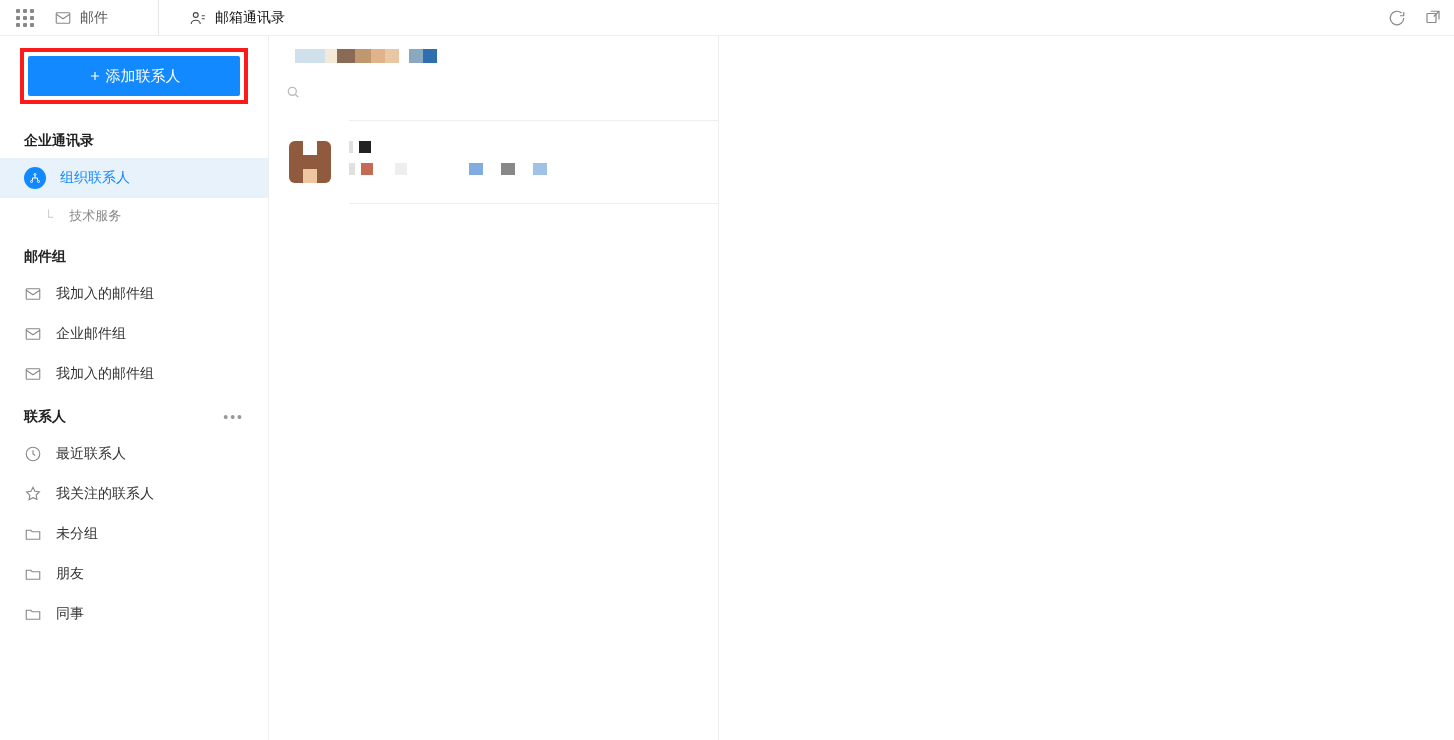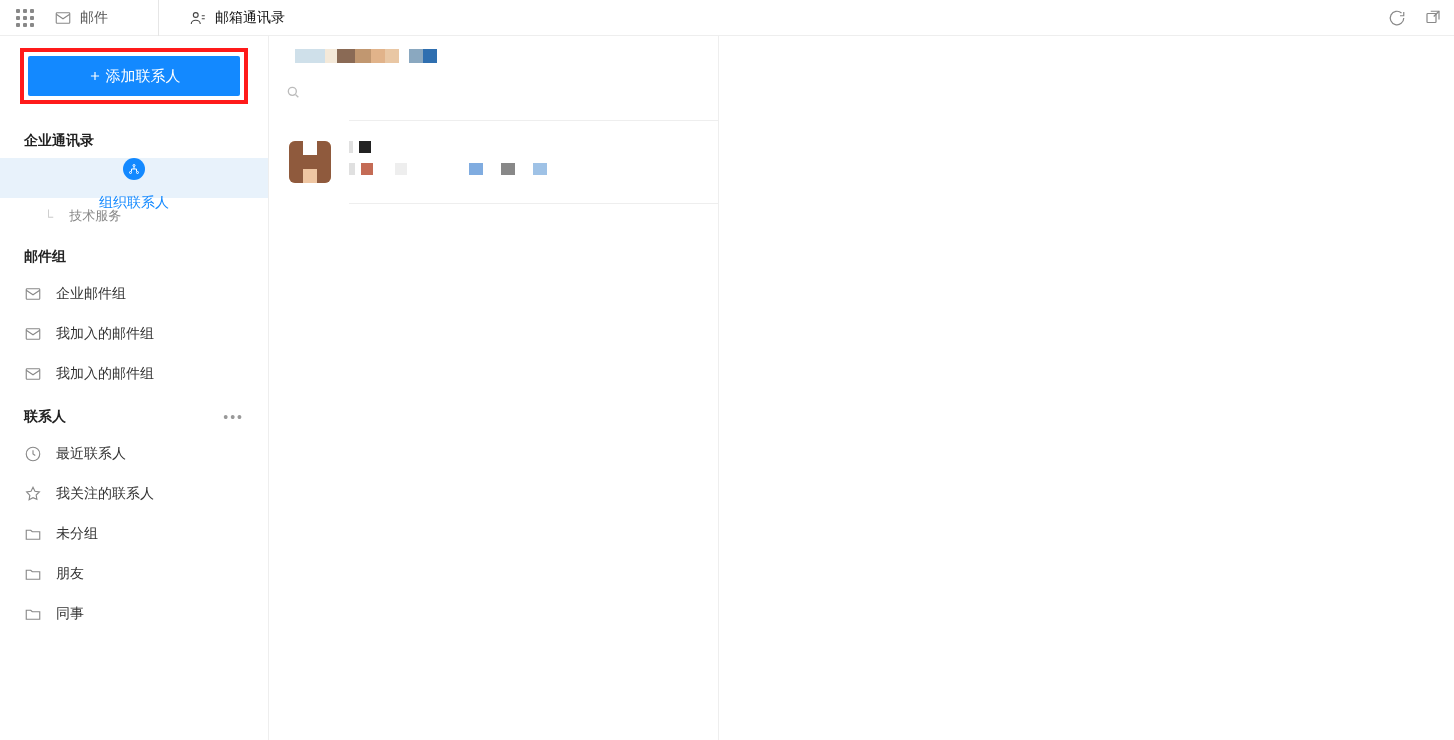--- a/index.html
+++ b/index.html
@@ -18,21 +18,21 @@
   .main { flex: 1; display: flex; overflow: hidden; }
   .sidebar { width: 269px; border-right: 1px solid #eee; display: flex; flex-direction: column; padding-top: 12px; }
   .add-wrap { padding: 0 20px 14px 20px; }
   .add-wrap-hl { border: 4px solid #ff1a1a; padding: 4px; display: flex; }
   .add-btn { flex: 1; background: #1389ff; color: #fff; border: none; height: 40px; display: flex; align-items: center; justify-content: center; gap: 4px; font-size: 15px; cursor: pointer; border-radius: 2px; }
   .add-btn svg { width: 14px; height: 14px; }
   .section-title { font-size: 14px; font-weight: 600; color: #222; padding: 14px 24px 8px 24px; display:flex; align-items:center; }
   .section-title .more { margin-left:auto; color:#999; cursor:pointer; letter-spacing:2px; font-weight:400;}
   .list-item { display: flex; align-items: center; gap: 14px; padding: 0 24px; height: 40px; color: #333; cursor: pointer; }
   .list-item svg { width: 18px; height: 18px; color: #888; flex: none; }
-  .list-item.active-blue { background: #e8f2fb; color: #1389ff; flex-direction: column; }
+  .list-item.active-blue { background: #e8f2fb; color: #1389ff; }
   .list-item.active-blue .badge-circle { background:#1389ff; color:#fff;}
   .list-item .label { font-size: 14px; }
   .badge-circle { width:22px; height:22px; border-radius:50%; background:#1389ff; display:flex; align-items:center; justify-content:center; flex:none;}
   .badge-circle svg{ width:12px; height:12px; color:#fff;}
   .sub-item { display:flex; align-items:center; gap:10px; padding:0 24px 0 62px; height:36px; color:#888; cursor:pointer; font-size:13px;}
   .sub-item::before { content:"└"; color:#ccc; margin-left:-18px; margin-right:6px;}
   .midcol { width: 450px; border-right: 1px solid #eee; display: flex; flex-direction: column; }
   .breadcrumb { height: 40px; display:flex; align-items:center; padding:0 20px;}
   .crumb-blur { display:flex; gap:0; margin-left:6px;}
   .crumb-blur span{ display:block; height:14px;}
@@ -136,28 +136,28 @@
       </div>
 
       <div class="section-title">
         <span>邮件组</span>
       </div>
       <div class="list-item">
         <svg viewBox="0 0 24 24" fill="none" stroke="currentColor" stroke-width="1.5">
             <rect x="3" y="5" width="18" height="14" rx="1"></rect>
             <path d="M3 7l9 6 9-6"></path>
           </svg>
+        <span class="label">我加入的邮件组</span>
+      </div>
+      <div class="list-item">
+        <svg viewBox="0 0 24 24" fill="none" stroke="currentColor" stroke-width="1.5">
+            <rect x="3" y="5" width="18" height="14" rx="1"></rect>
+            <path d="M3 7l9 6 9-6"></path>
+          </svg>
         <span class="label">企业邮件组</span>
-      </div>
-      <div class="list-item">
-        <svg viewBox="0 0 24 24" fill="none" stroke="currentColor" stroke-width="1.5">
-            <rect x="3" y="5" width="18" height="14" rx="1"></rect>
-            <path d="M3 7l9 6 9-6"></path>
-          </svg>
-        <span class="label">我加入的邮件组</span>
       </div>
       <div class="list-item">
         <svg viewBox="0 0 24 24" fill="none" stroke="currentColor" stroke-width="1.5">
             <rect x="3" y="5" width="18" height="14" rx="1"></rect>
             <path d="M3 7l9 6 9-6"></path>
           </svg>
         <span class="label">我加入的邮件组</span>
       </div>
 
       <div class="section-title">

